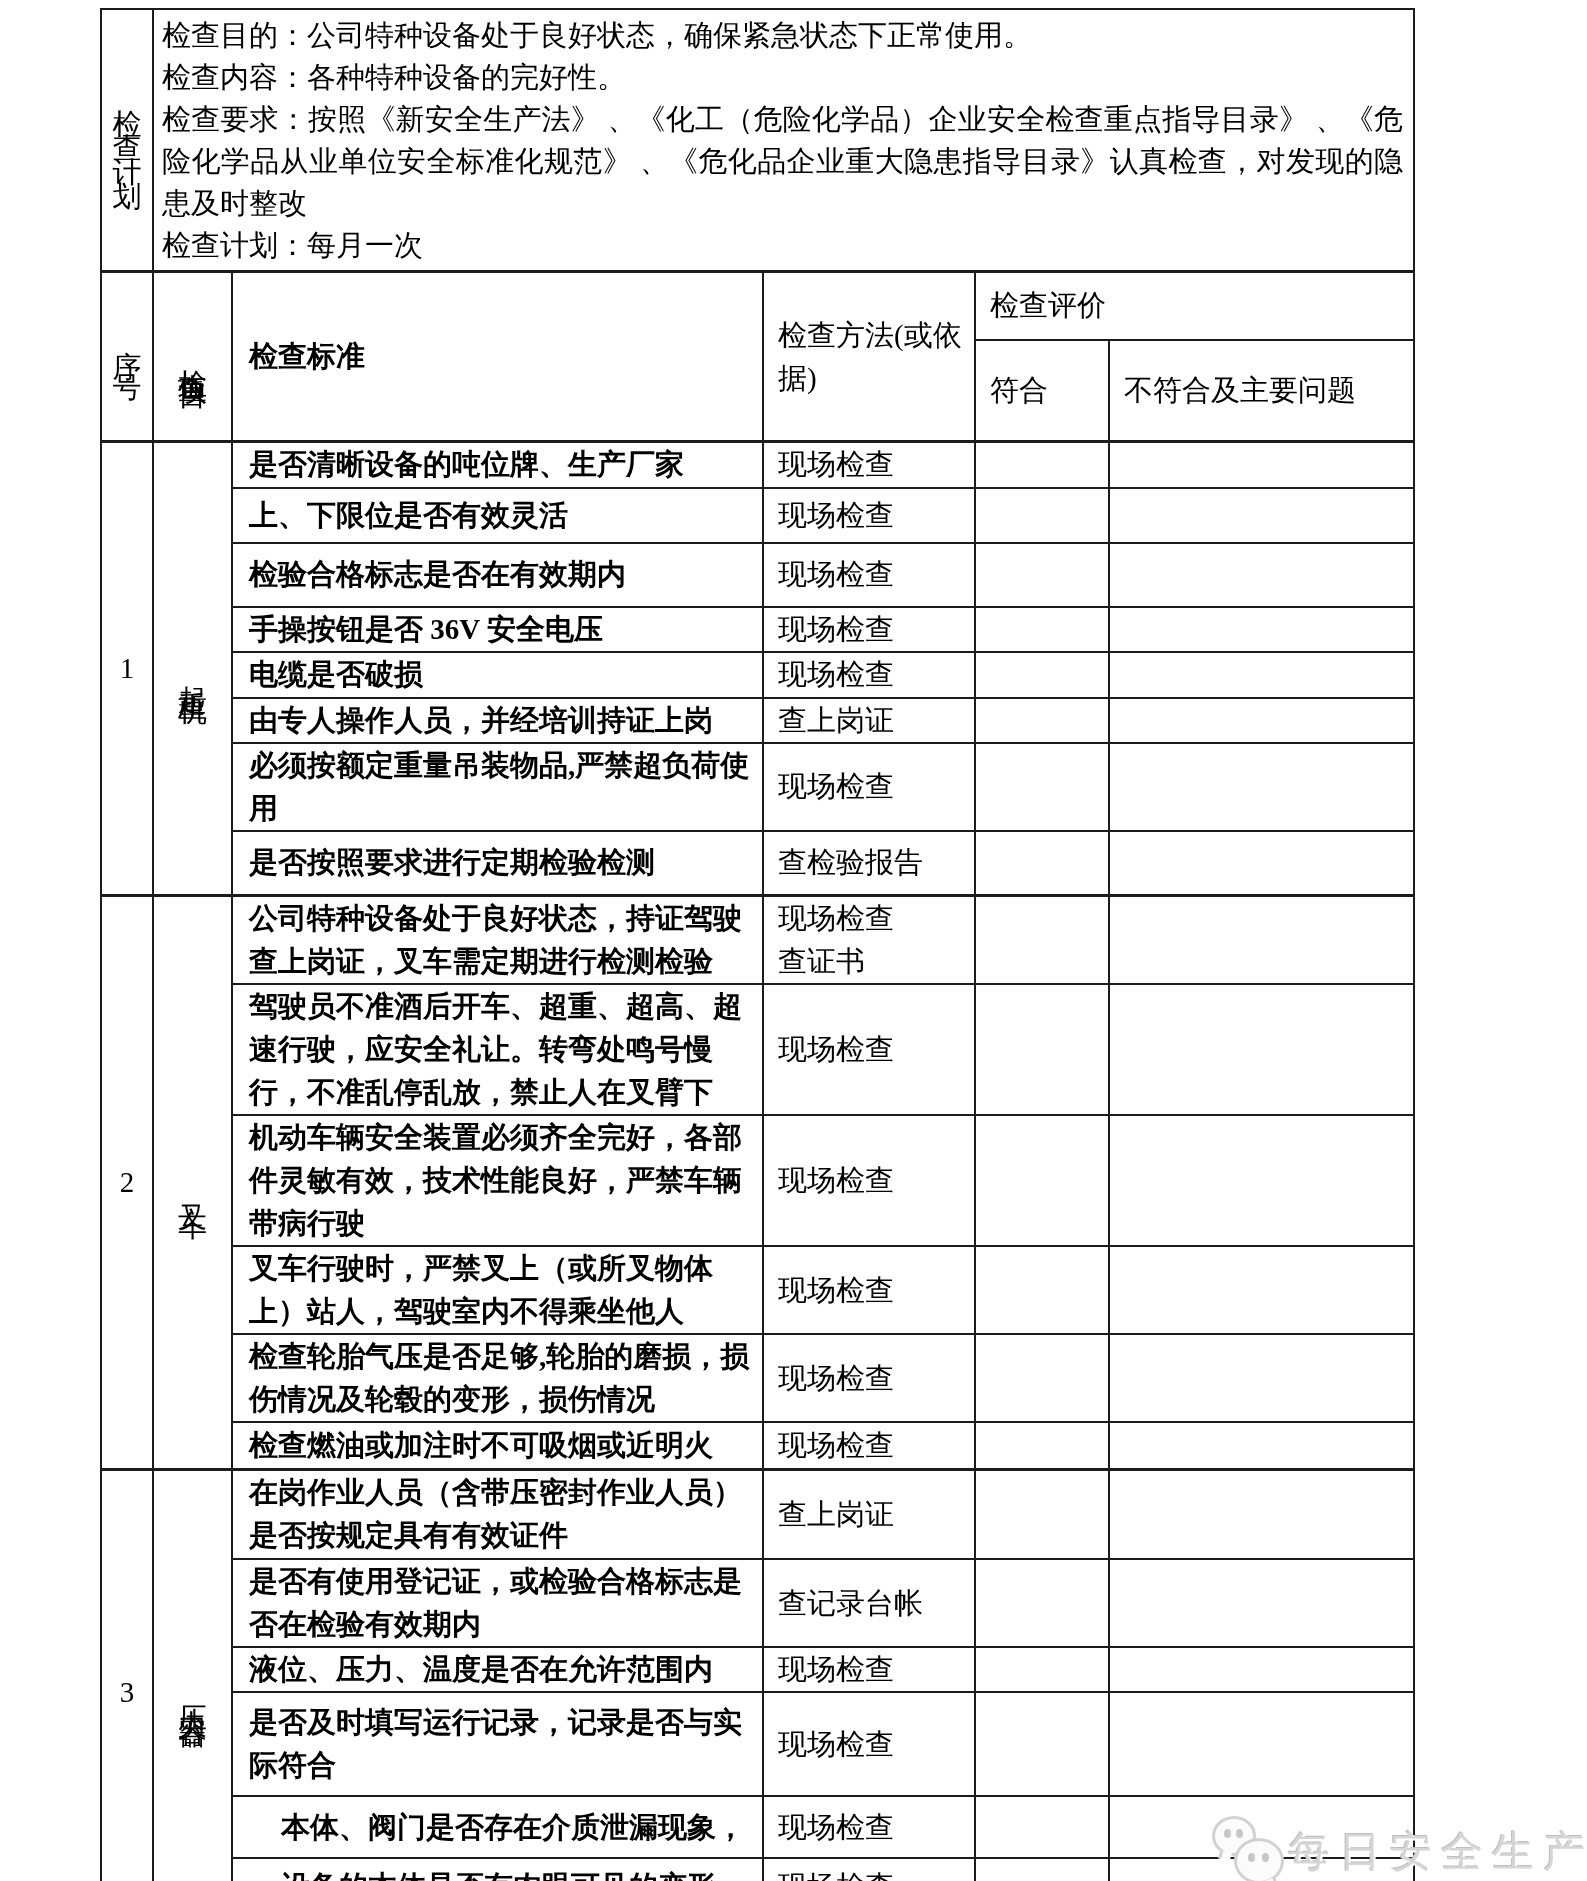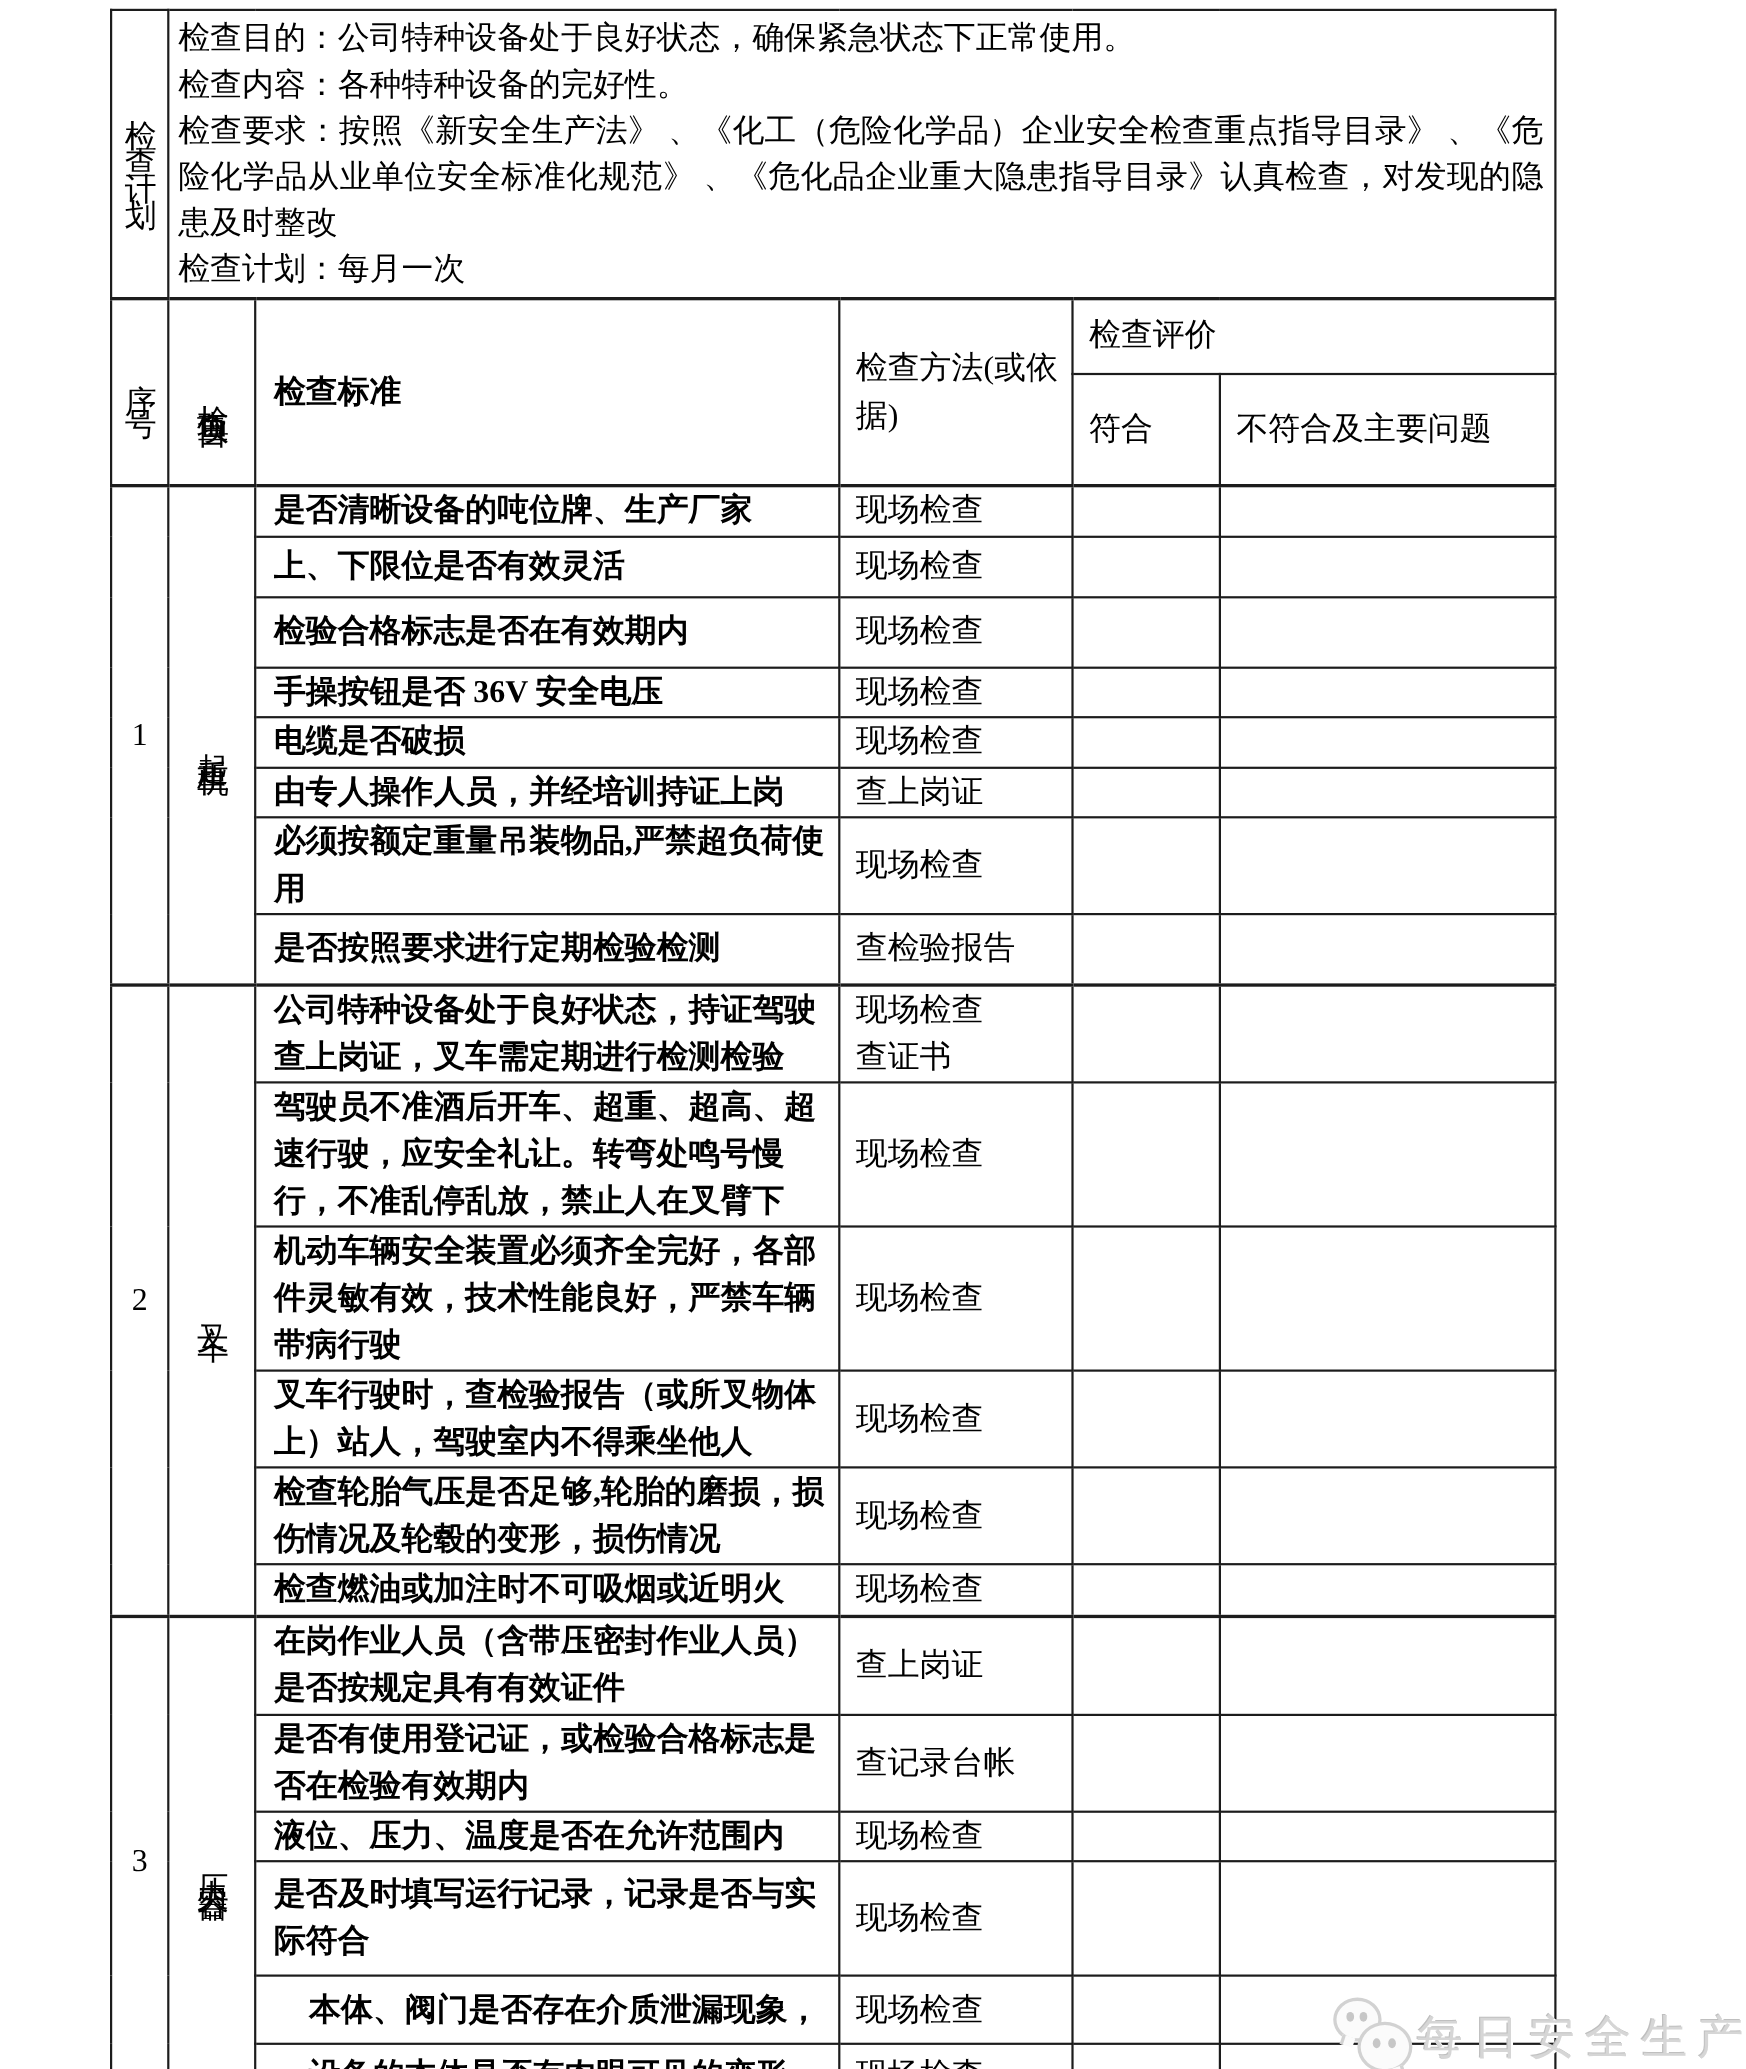--- a/index.html
+++ b/index.html
@@ -177,21 +177,21 @@
     <td></td>
     <td></td>
   </tr>
   <tr style="height:130px">
     <td class="standard">机动车辆安全装置必须齐全完好，各部件灵敏有效，技术性能良好，严禁车辆带病行驶</td>
     <td class="method">现场检查</td>
     <td></td>
     <td></td>
   </tr>
   <tr style="height:87px">
-    <td class="standard">叉车行驶时，查检验报告（或所叉物体上）站人，驾驶室内不得乘坐他人</td>
+    <td class="standard">叉车行驶时，严禁叉上（或所叉物体上）站人，驾驶室内不得乘坐他人</td>
     <td class="method">现场检查</td>
     <td></td>
     <td></td>
   </tr>
   <tr style="height:83px">
     <td class="standard">检查轮胎气压是否足够,轮胎的磨损，损伤情况及轮毂的变形，损伤情况</td>
     <td class="method">现场检查</td>
     <td></td>
     <td></td>
   </tr>

